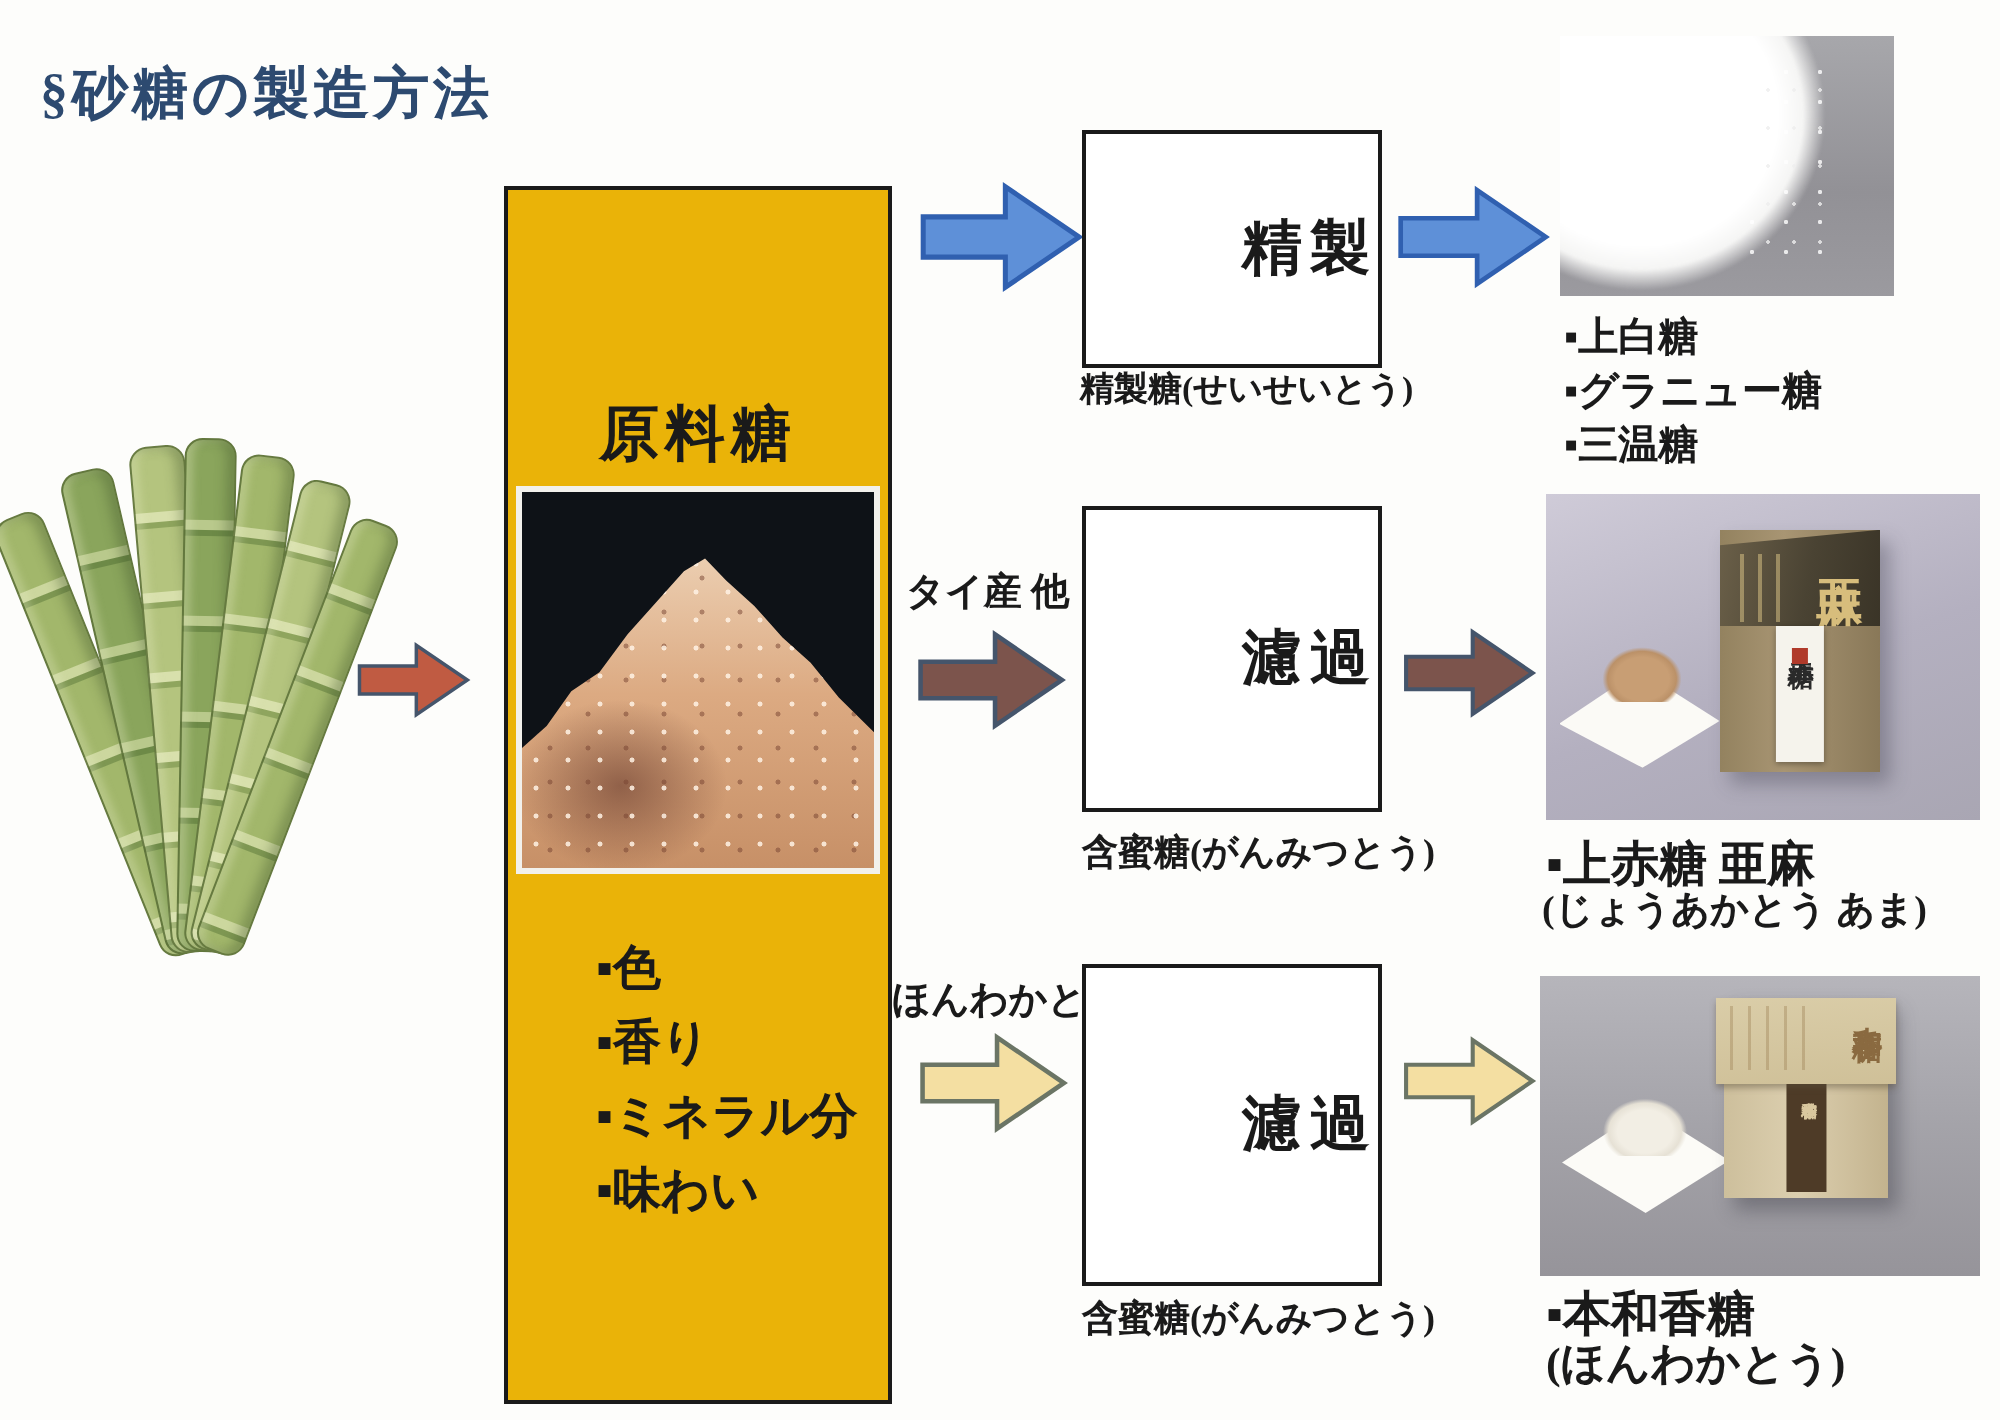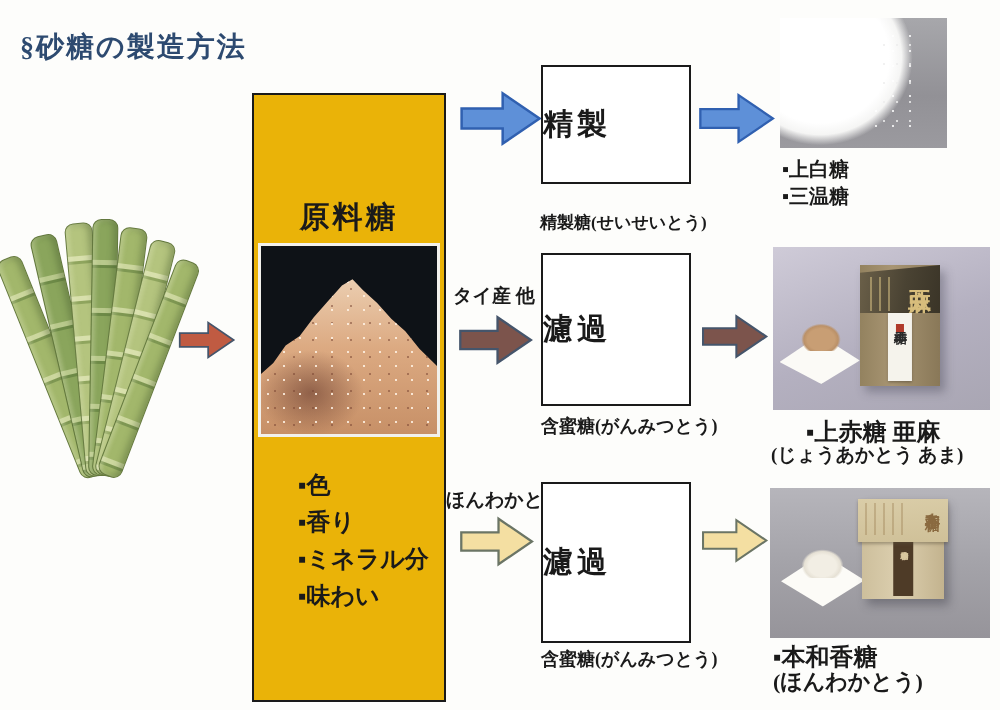--- a/index.html
+++ b/index.html
@@ -25,21 +25,21 @@
     border-radius:9px; transform-origin:50% 100%;
     box-shadow:inset -4px 0 6px rgba(60,80,40,.35), inset 3px 0 4px rgba(235,240,200,.35);
   }
   .stalk-a { background:repeating-linear-gradient(180deg,#a2b76b 0 36px,#ccd79e 36px 41px,#7e9752 41px 44px); }
   .stalk-b { background:repeating-linear-gradient(180deg,#8aa55c 0 40px,#b9c98c 40px 45px,#6d8a47 45px 48px); }
   .stalk-c { background:repeating-linear-gradient(180deg,#b4c47e 0 32px,#d8e0ac 32px 37px,#8fa55e 37px 40px); }
 
   
   .flow-box {
     border:2px solid #1a1a1a; background:#ffffff;
-    display:flex; align-items:center; justify-content:flex-start;
+    display:flex; align-items:center; justify-content:flex-end;
   }
   .flow-box-label { font-size:30px; font-weight:bold; letter-spacing:4px; }
   .box-raw { left:252px; top:65px; width:190px; height:605px; border:2px solid #1a1a1a; background:#eab308;margin-top:28px; }
   .raw-heading { top:102px; width:100%; text-align:center; font-size:30px; font-weight:bold; letter-spacing:3px; }
   .box-refine { left:541px; top:65px; width:146px; height:115px; }
   .box-thai { left:541px; top:253px; width:146px; height:149px; }
   .box-okinawa { left:541px; top:482px; width:146px; height:157px; }
 
   
   .raw-photo {
@@ -62,21 +62,21 @@
   .raw-bullet { font-size:24px; font-weight:bold; line-height:37px; white-space:nowrap; }
 
   
   .arrow-blue   { fill:#5e90d8; stroke:#3060b0; stroke-width:3; }
   .arrow-red    { fill:#c05b42; stroke:#45556b; stroke-width:3; }
   .arrow-brown  { fill:#7c544c; stroke:#45556b; stroke-width:3; }
   .arrow-yellow { fill:#f4dfa2; stroke:#6b7565; stroke-width:3; }
 
   
   .caption { font-size:18px; font-weight:bold; white-space:nowrap; }
-  .caption-sm { font-size:17px; font-weight:bold; white-space:nowrap;margin-top:28px; }
+  .caption-sm { font-size:17px; font-weight:bold; white-space:nowrap; }
   .route-label { font-size:19px; font-weight:bold; white-space:nowrap; }
   .product-line { font-size:20px; font-weight:bold; line-height:27px; white-space:nowrap; }
   .product-name { font-size:24px; font-weight:bold; white-space:nowrap; }
   .product-reading { font-size:19px; font-weight:bold; white-space:nowrap; }
   .product-reading-lg { font-size:22px; font-weight:bold; white-space:nowrap; }
   .note-line { font-size:18px; font-weight:bold; white-space:nowrap; }
 
   
   .photo-white {
     left:780px; top:18px; width:167px; height:130px; overflow:hidden;
@@ -216,20 +216,21 @@
     <polygon class="arrow-blue" points="3,22 52,22 52,4 96,34 52,64 52,46 3,46"></polygon>
   </svg>
 
   <div class="abs photo-white">
     <div class="white-mound"></div>
     <div class="white-speckles"></div>
   </div>
 
   <div class="abs" style="left:782px;top:156px;">
     <div class="product-line">▪上白糖</div>
+    <div class="product-line">▪グラニュー糖</div>
     <div class="product-line">▪三温糖</div>
   </div>
 
   <div class="abs route-label" style="left:453px;top:283px;">タイ産 他</div>
 
   <svg class="abs" style="left:458px;top:313px;width:76px;height:54px;" viewBox="0 0 100 68">
     <polygon class="arrow-brown" points="3,22 52,22 52,4 96,34 52,64 52,46 3,46"></polygon>
   </svg>
 
   <div class="abs flow-box box-thai">
@@ -249,21 +250,21 @@
         <div class="bag-a-deco"></div>
         <div class="bag-a-kanji">亜麻</div>
       </div>
       <div class="bag-a-label">
         <span class="bag-a-label-text">上赤糖</span>
         <span class="seal"></span>
       </div>
     </div>
   </div>
 
-  <div class="abs product-name" style="left:773px;top:416px;margin-left:33px;">▪上赤糖 亜麻</div>
+  <div class="abs product-name" style="left:773px;top:416px;">▪上赤糖 亜麻</div>
   <div class="abs product-reading" style="left:771px;top:442px;">(じょうあかとう あま)</div>
 
   <div class="abs route-label" style="left:446px;top:487px;">ほんわかとう</div>
 
   <svg class="abs" style="left:459px;top:514px;width:76px;height:55px;" viewBox="0 0 100 68">
     <polygon class="arrow-yellow" points="3,22 52,22 52,4 96,34 52,64 52,46 3,46"></polygon>
   </svg>
 
   <div class="abs flow-box box-okinawa">
     <span class="flow-box-label">濾過</span>

